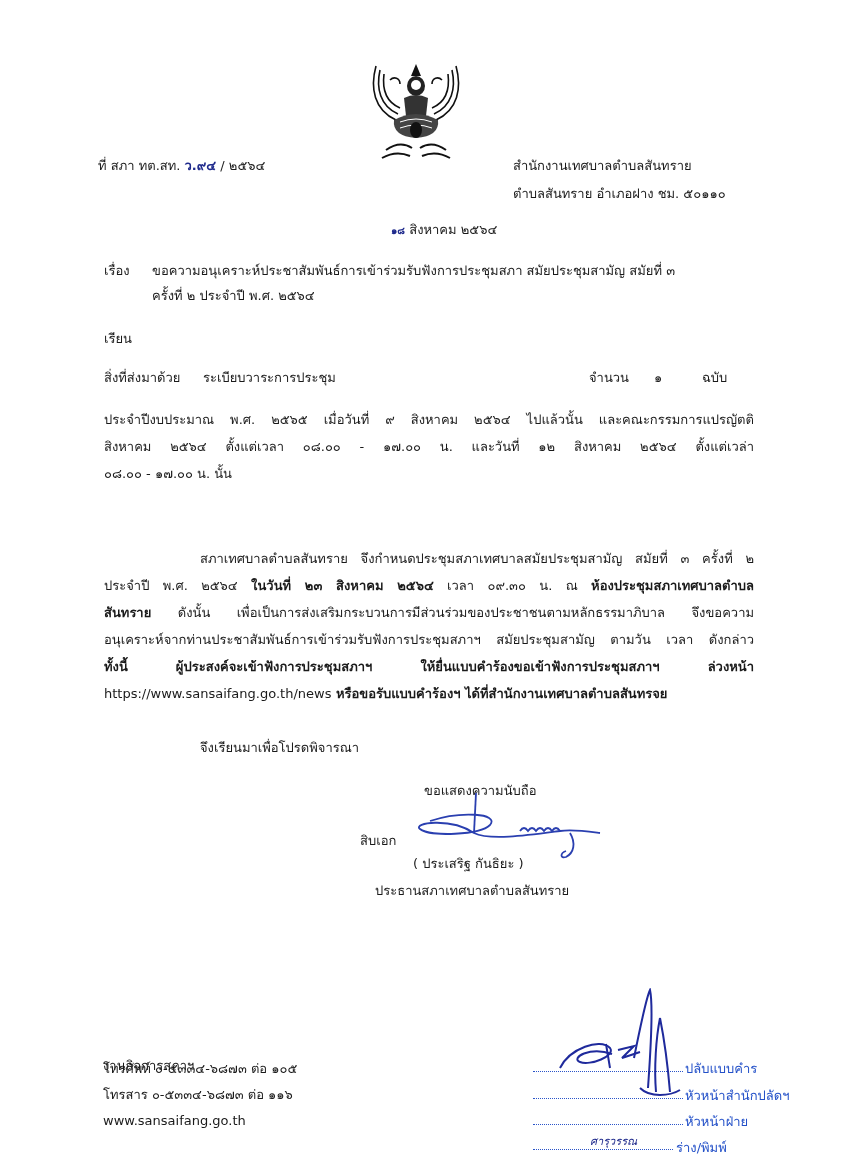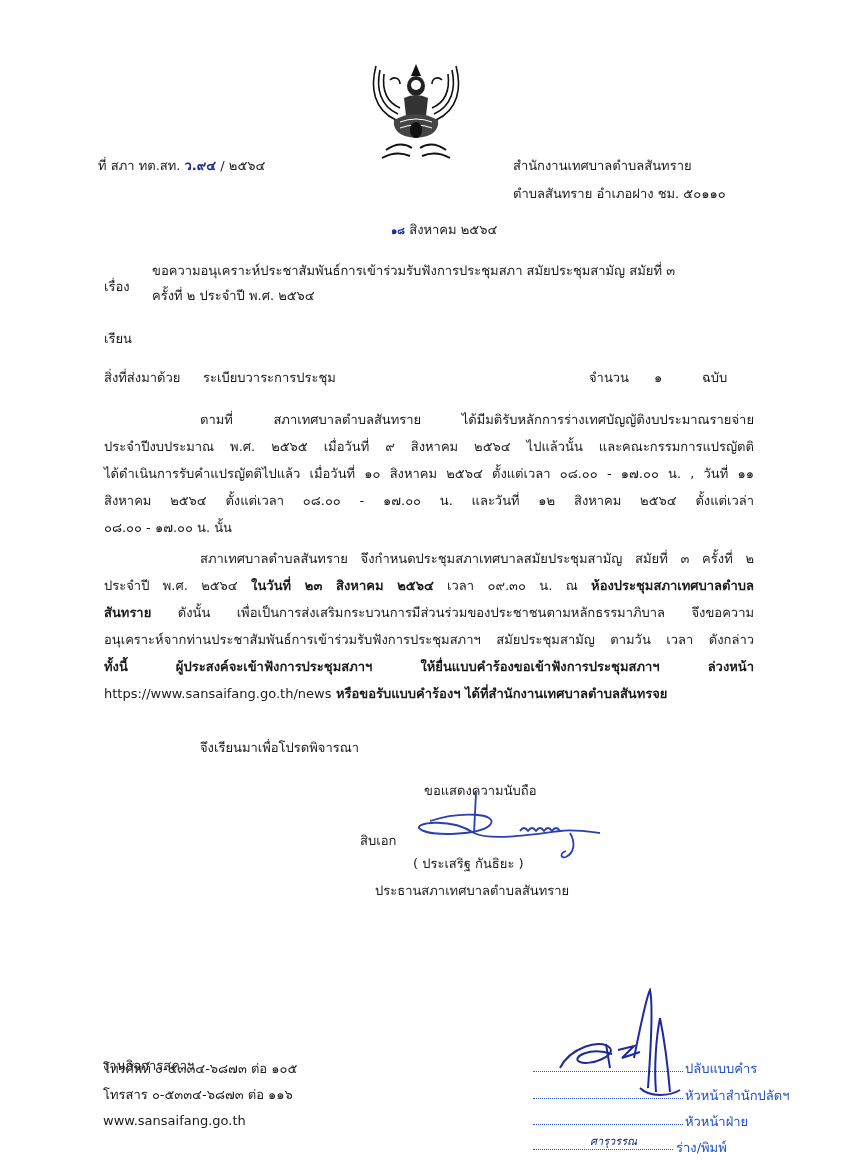--- a/index.html
+++ b/index.html
@@ -58,36 +58,34 @@
   </div>
 
   <div class="abs t" style="left:513px; top:140px;">สำนักงานเทศบาลตำบลสันทราย</div>
   <div class="abs t" style="left:513px; top:168px;">ตำบลสันทราย อำเภอฝาง ชม. ๕๐๑๑๐</div>
 
   <div class="abs t" style="left:391px; top:204px;">
     <span class="blue b" style="font-size:10px;">๑๘</span>
     <span>สิงหาคม  ๒๕๖๔</span>
   </div>
 
-  <div class="abs t" style="left:104px; top:245px;margin-top:16px;">เรื่อง</div>
+  <div class="abs t" style="left:104px; top:245px;">เรื่อง</div>
   <div class="abs t" style="left:152px; top:245px;">ขอความอนุเคราะห์ประชาสัมพันธ์การเข้าร่วมรับฟังการประชุมสภา สมัยประชุมสามัญ สมัยที่ ๓</div>
   <div class="abs t" style="left:152px; top:270px;">ครั้งที่ ๒  ประจำปี พ.ศ. ๒๕๖๔</div>
 
   <div class="abs t" style="left:104px; top:313px;">เรียน</div>
 
   <div class="abs t" style="left:104px; top:352px;">สิ่งที่ส่งมาด้วย</div>
   <div class="abs t" style="left:203px; top:352px;">ระเบียบวาระการประชุม</div>
   <div class="abs t" style="left:589px; top:352px;">จำนวน</div>
   <div class="abs t" style="left:654px; top:352px;">๑</div>
   <div class="abs t" style="left:702px; top:352px;">ฉบับ</div>
 
   <div class="para" style="top:390px;">
-    <span class="line indent">ตามที่ สภาเทศบาลตำบลสันทราย  ได้มีมติรับหลักการร่างเทศบัญญัติงบประมาณรายจ่าย</span>
     <span class="line">ประจำปีงบประมาณ พ.ศ. ๒๕๖๕  เมื่อวันที่  ๙  สิงหาคม  ๒๕๖๔ ไปแล้วนั้น  และคณะกรรมการแปรญัตติ</span>
-    <span class="line">ได้ดำเนินการรับคำแปรญัตติไปแล้ว เมื่อวันที่ ๑๐ สิงหาคม ๒๕๖๔ ตั้งแต่เวลา ๐๘.๐๐ - ๑๗.๐๐ น. , วันที่ ๑๑</span>
     <span class="line">สิงหาคม  ๒๕๖๔  ตั้งแต่เวลา ๐๘.๐๐ - ๑๗.๐๐ น. และวันที่ ๑๒ สิงหาคม ๒๕๖๔ ตั้งแต่เวล่า</span>
     <span class="line last">๐๘.๐๐ - ๑๗.๐๐ น. นั้น</span>
   </div>
 
   <div class="para" style="top:529px;">
     <span class="line indent">สภาเทศบาลตำบลสันทราย  จึงกำหนดประชุมสภาเทศบาลสมัยประชุมสามัญ สมัยที่ ๓ ครั้งที่ ๒</span>
     <span class="line">
       <span>ประจำปี พ.ศ. ๒๕๖๔ </span><span class="b">ในวันที่  ๒๓  สิงหาคม  ๒๕๖๔</span><span>  เวลา ๐๙.๓๐ น.  ณ </span><span class="b">ห้องประชุมสภาเทศบาลตำบล</span>
     </span>
     <span class="line">

